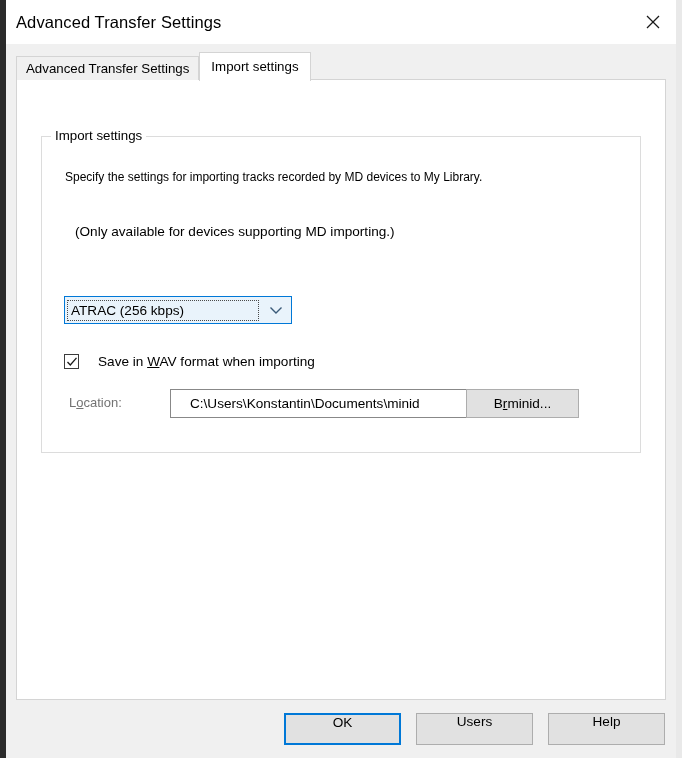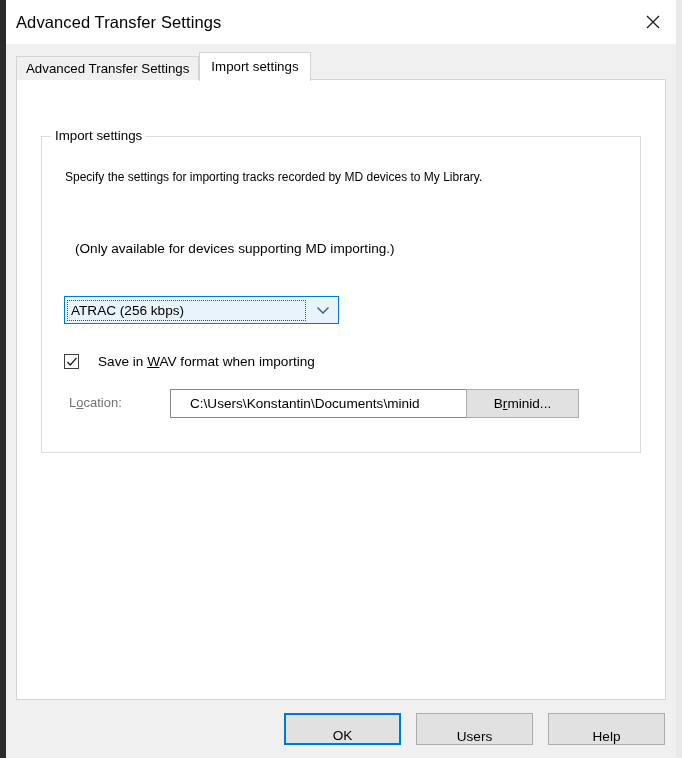--- a/index.html
+++ b/index.html
@@ -156,41 +156,41 @@
     position: absolute;
     left: 23px;
     top: 33px;
     font-size: 12px;
     color: #000;
     white-space: nowrap;
   }
   .desc-2 {
     position: absolute;
     left: 33px;
-    top: 104px;
+    top: 87px;
     font-size: 13.6px;
     color: #000;
     white-space: nowrap;
   }
 
   .format-label {
     position: absolute;
     left: 23px;
     top: 138px;
     font-size: 13.6px;
     color: #000;
     white-space: nowrap;
   }
 
   
   .combo {
     position: absolute;
     left: 22px;
     top: 159px;
-    width: 275px;
+    width: 228px;
     height: 28px;
     border: 1px solid #0078d7;
     background: #e9f3fb;
     box-sizing: border-box;
     display: flex;
     align-items: stretch;
     cursor: default;
   }
   .combo-text-wrap {
     flex: 1 1 auto;
@@ -305,21 +305,21 @@
   }
   .btn {
     width: 117px;
     height: 32px;
     background: #e1e1e1;
     border: 1px solid #adadad;
     box-sizing: border-box;
     font-size: 13.6px;
     color: #000;
     display: flex;
-    align-items: flex-end;
+    align-items: flex-start;
     justify-content: center;
     cursor: default;
     font-family: inherit;
   }
   .btn.default {
     border: 2px solid #0078d7;
   }
 
   
   .acc { text-decoration: underline; text-underline-offset: 1px; }

